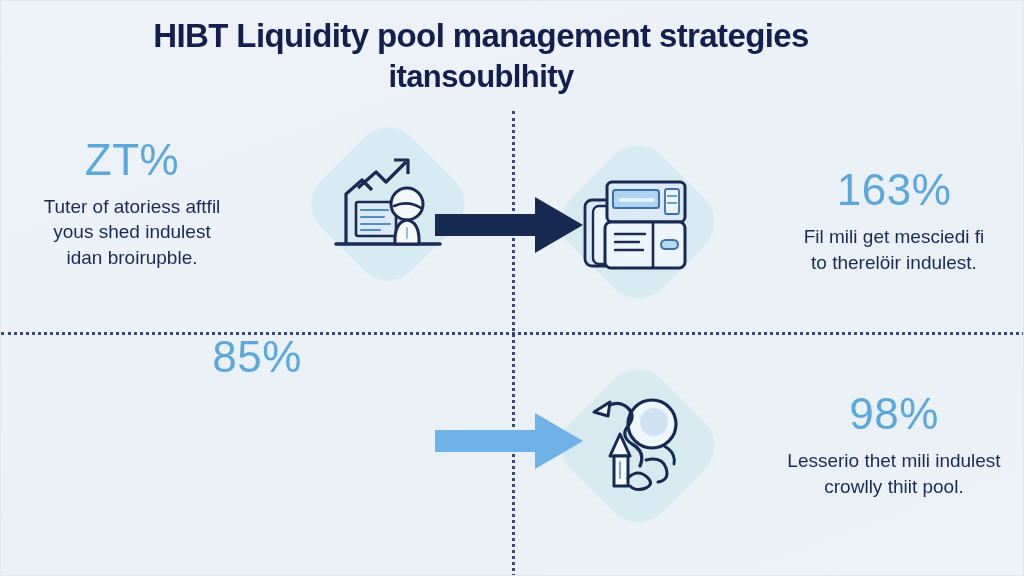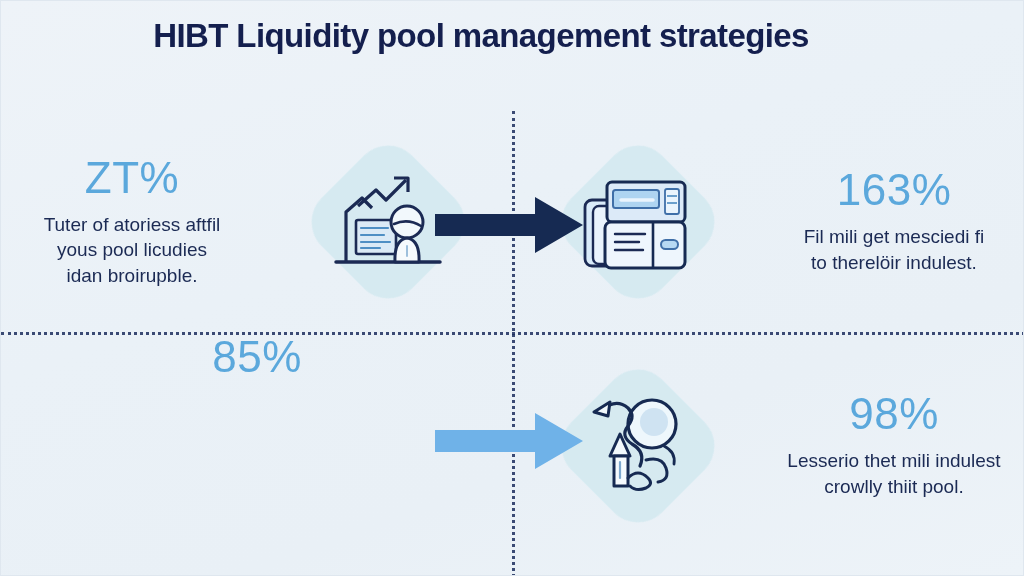--- a/index.html
+++ b/index.html
@@ -63,21 +63,21 @@
 
   
   .quad {
     position: absolute;
     width: 512px;
     height: 222px;
     box-sizing: border-box;
     display: flex;
     align-items: center;
   }
-  .quad.q-tl { left: 0;    top: 110px; }
+  .quad.q-tl { left: 0;    top: 92px; }
   .quad.q-tr { left: 512px;top: 110px; }
   .quad.q-bl { left: 0;    top: 334px; flex-direction: column; }
   .quad.q-br { left: 512px;top: 334px; }
 
   .stat-col {
     width: 262px;
     flex: 0 0 262px;
     text-align: center;
     padding: 0 6px;
     box-sizing: border-box;
@@ -145,30 +145,31 @@
   .arrow.top { left: 432px; top: 192px; }
   .arrow.bottom { left: 432px; top: 408px; }
 </style>
 </head>
 <body>
 
 <div class="canvas">
 
   <div class="title-block">
     <div class="title-line">HIBT Liquidity pool management strategies</div>
+    <div class="title-line second">itansoublhity</div>
   </div>
 
   <div class="divider-v"></div>
   <div class="divider-h"></div>
 
   <div class="quad q-tl">
     <div class="stat-col">
       <div class="stat-number">ZT%</div>
       <div class="stat-text">Tuter of atoriess aftfil
-yous pool licudies
+yous shed indulest
 idan broirupble.</div>
     </div>
     <div class="icon-col">
       <div class="badge">
         <svg width="120" height="112" viewBox="0 0 120 112" fill="none">
           <path d="M8 96 H112" stroke="#1b2a54" stroke-width="3.5" stroke-linecap="round"></path>
           <path d="M18 96 V46 L34 32 L44 42" stroke="#1b2a54" stroke-width="3.2" fill="none" stroke-linejoin="round"></path>
           <path d="M30 40 L48 24 L58 34 L78 14" stroke="#1b2a54" stroke-width="3.2" fill="none" stroke-linejoin="round"></path>
           <path d="M66 12 H80 V26" stroke="#1b2a54" stroke-width="3.2" fill="none" stroke-linejoin="round"></path>
           <rect x="28" y="54" width="40" height="34" rx="2" fill="#dbeaf6" stroke="#1b2a54" stroke-width="2.6"></rect>

